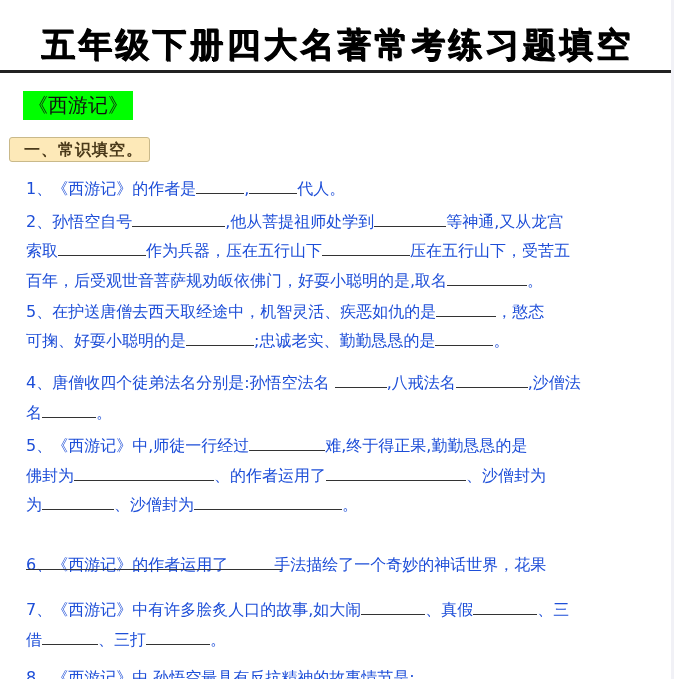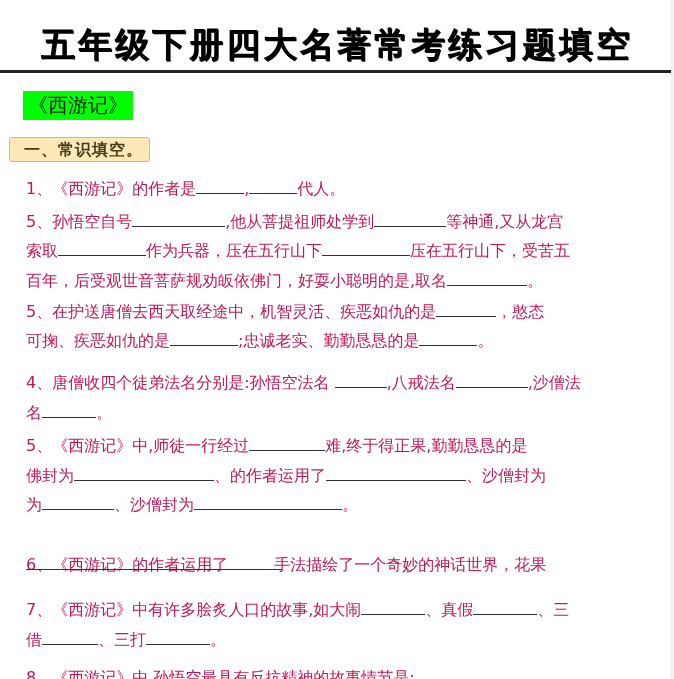--- a/index.html
+++ b/index.html
@@ -35,21 +35,21 @@
     }
     .section-badge {
       position: absolute; left: 9px; top: 137px;
       width: 141px; height: 25px; box-sizing: border-box;
       background: #fde9b8; border: 1px solid #c9b98a; border-radius: 3px;
       font-weight: bold; font-size: 16px; line-height: 23px;
       color: #4a3a1a; padding-left: 14px; letter-spacing: 1px;
     }
     .line {
       position: absolute; left: 26px; font-size: 16px; line-height: 22px;
-      white-space: nowrap; color: #be185d;
+      white-space: nowrap; color: #1d4ed8;
     }
     .blank {
       display: inline-block; border-bottom: 1px solid #333;
       height: 17px; vertical-align: baseline;
     }
   </style>
 </head>
 <body>
 
 <div class="right-strip"></div>
@@ -58,34 +58,34 @@
 <div class="title-rule"></div>
 
 <div class="book-badge">《西游记》</div>
 <div class="section-badge">一、常识填空。</div>
 
 <div class="line" style="top:176px">
   <span>1、《西游记》的作者是</span><span class="blank" style="width:48px"></span><span>,</span><span class="blank" style="width:48px"></span><span>代人。</span>
 </div>
 
 <div class="line" style="top:209px">
-  <span>5、孙悟空自号</span><span class="blank" style="width:93px"></span><span>,他从菩提祖师处学到</span><span class="blank" style="width:72px"></span><span>等神通,又从龙宫</span>
+  <span>2、孙悟空自号</span><span class="blank" style="width:93px"></span><span>,他从菩提祖师处学到</span><span class="blank" style="width:72px"></span><span>等神通,又从龙宫</span>
 </div>
 <div class="line" style="top:238px">
   <span>索取</span><span class="blank" style="width:88px"></span><span>作为兵器，压在五行山下</span><span class="blank" style="width:88px"></span><span>压在五行山下，受苦五</span>
 </div>
 <div class="line" style="top:268px">
   <span>百年，后受观世音菩萨规劝皈依佛门，好耍小聪明的是,取名</span><span class="blank" style="width:80px"></span><span>。</span>
 </div>
 
 <div class="line" style="top:299px">
   <span>5、在护送唐僧去西天取经途中，机智灵活、疾恶如仇的是</span><span class="blank" style="width:60px"></span><span>，憨态</span>
 </div>
 <div class="line" style="top:328px">
-  <span>可掬、疾恶如仇的是</span><span class="blank" style="width:68px"></span><span>;忠诚老实、勤勤恳恳的是</span><span class="blank" style="width:58px"></span><span>。</span>
+  <span>可掬、好耍小聪明的是</span><span class="blank" style="width:68px"></span><span>;忠诚老实、勤勤恳恳的是</span><span class="blank" style="width:58px"></span><span>。</span>
 </div>
 
 <div class="line" style="top:370px">
   <span>4、唐僧收四个徒弟法名分别是:孙悟空法名 </span><span class="blank" style="width:52px"></span><span>,八戒法名</span><span class="blank" style="width:72px"></span><span>,沙僧法</span>
 </div>
 <div class="line" style="top:400px">
   <span>名</span><span class="blank" style="width:54px"></span><span>。</span>
 </div>
 
 <div class="line" style="top:433px">

